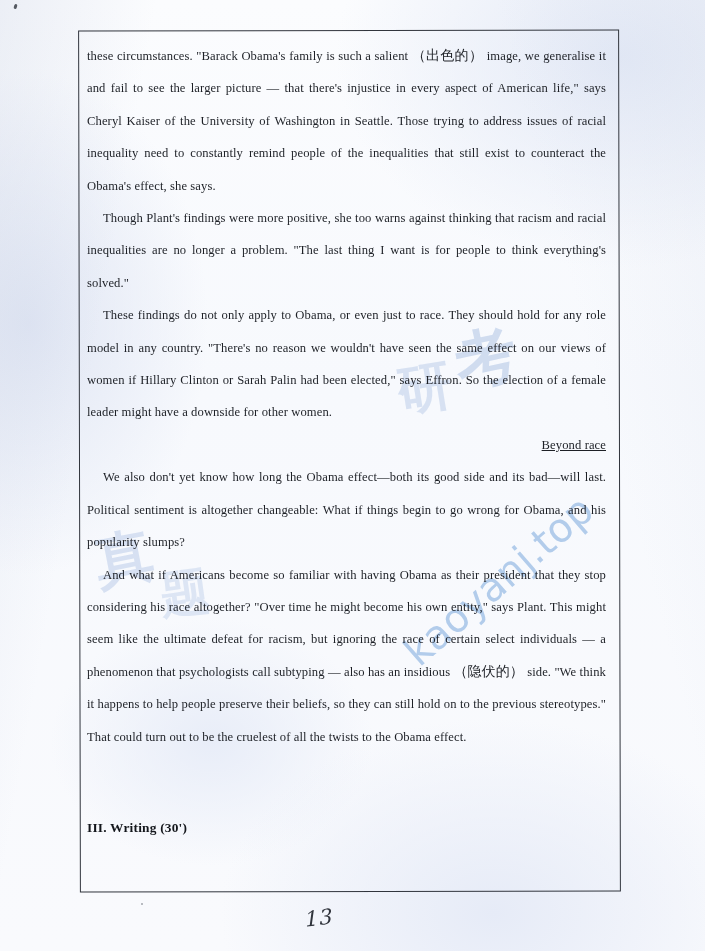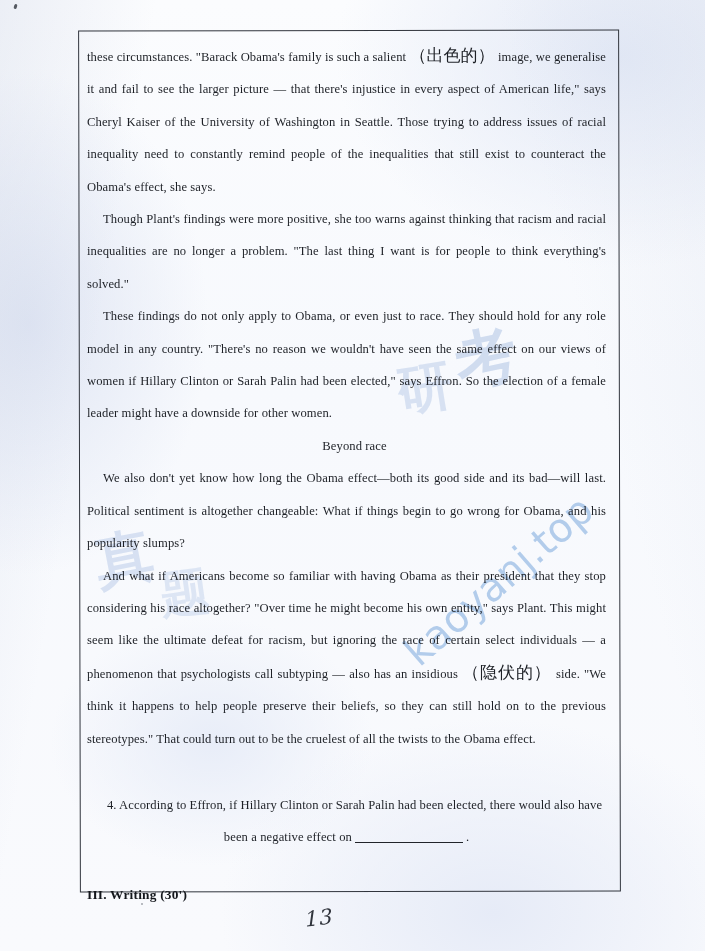--- a/index.html
+++ b/index.html
@@ -83,24 +83,24 @@
   p.para{
     margin:0 0 0px 0;
     font-size:12.6px;
     line-height:32.4px;
     text-align:justify;
     text-justify:inter-word;
     color:#1d2026;
     letter-spacing:.1px;
   }
   p.indent{text-indent:16px;}
-  p.last-line-left{text-align:center;}
+  p.last-line-left{text-align:right;text-decoration:underline;}
   .cn{
-    font-family:Liberation Serif, serif;
-    font-size:17px;
+    font-family:Liberation Mono, monospace;
+    font-size:14px;
     letter-spacing:0;
   }
   .blank{
     display:inline-block;
     width:108px;
     border-bottom:1.3px solid #21242a;
     height:13px;
     vertical-align:-2px;
     margin:0 3px;
   }
@@ -153,21 +153,20 @@
     <p class="para indent">These findings do not only apply to Obama, or even just to race. They should hold for any role model in any country. "There's no reason we wouldn't have seen the same effect on our views of women if Hillary Clinton or Sarah Palin had been elected," says Effron. So the election of a female leader might have a downside for other women.</p>
 
     <p class="para indent last-line-left">Beyond race</p>
 
     <p class="para indent">We also don't yet know how long the Obama effect—both its good side and its bad—will last. Political sentiment is altogether changeable: What if things begin to go wrong for Obama, and his popularity slumps?</p>
 
     <p class="para indent"><span>And what if Americans become so familiar with having Obama as their president that they stop considering his race altogether? "Over time he might become his own entity," says Plant. This might seem like the ultimate defeat for racism, but ignoring the race of certain select individuals — a phenomenon that psychologists call subtyping — also has an insidious </span><span class="cn">（隐伏的）</span><span> side. "We think it happens to help people preserve their beliefs, so they can still hold on to the previous stereotypes." That could turn out to be the cruelest of all the twists to the Obama effect.</span></p>
 
     <div class="gap-lg"></div>
 
-    <p class="para indent last-line-left"><span>4. According to Effron, if Hillary Clinton or Sarah Palin had been elected, there would also have been a negative effect on</span><span class="blank"></span><span>.</span></p>
 
 
     <div class="gap"></div>
 
     <h2 class="section">III. Writing (30')</h2>
 
   </div>
 
   <div id="pagenum">13</div>
 

